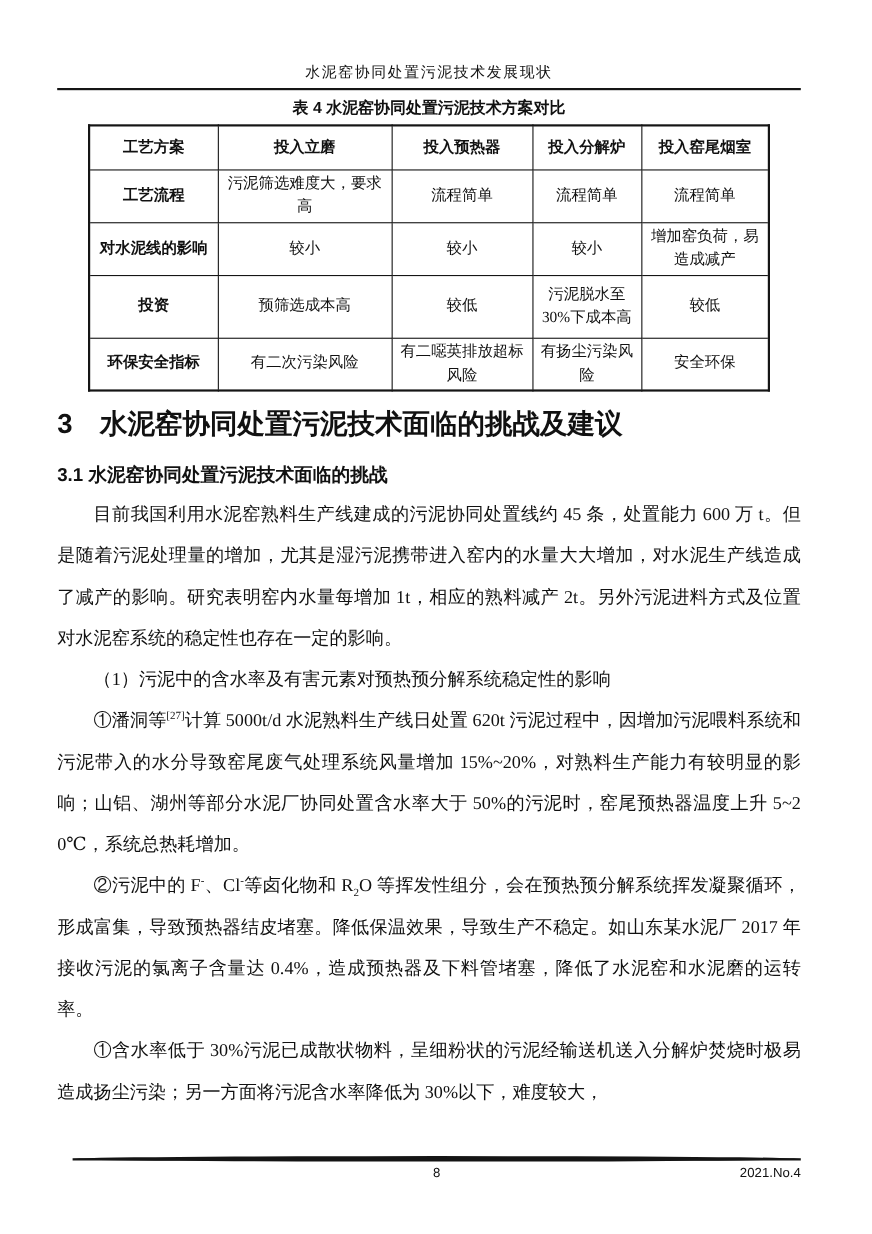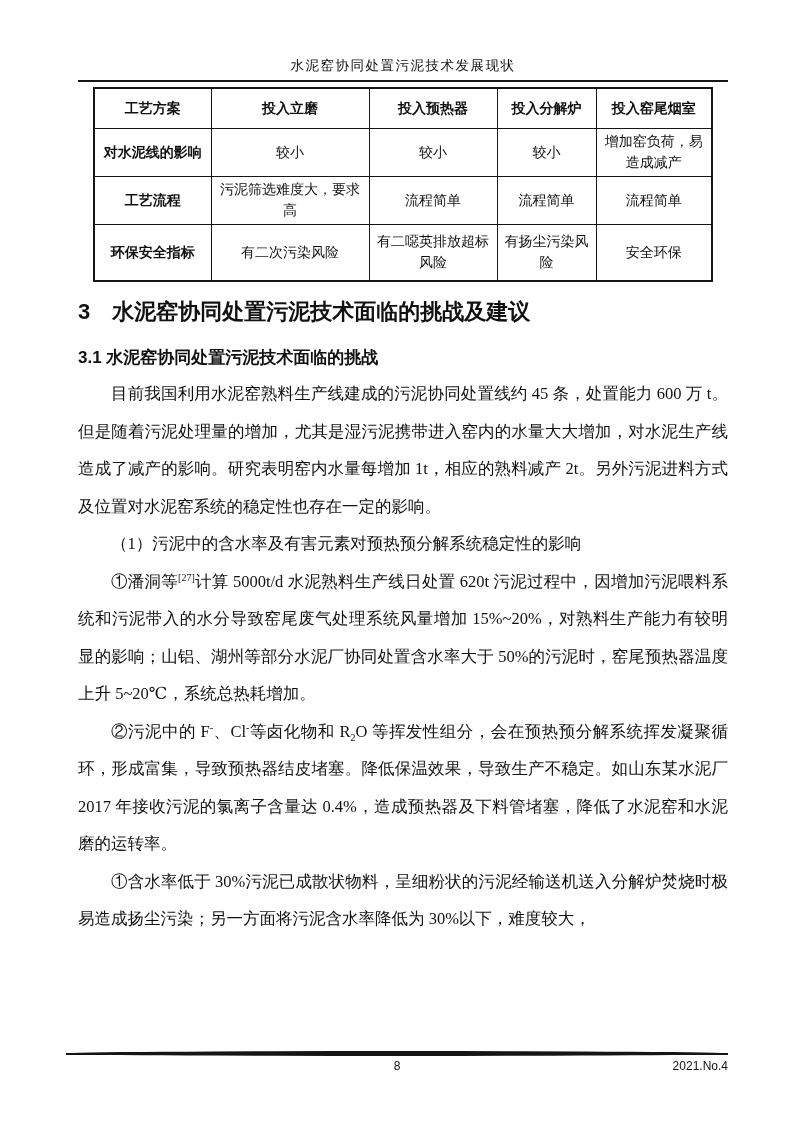--- a/index.html
+++ b/index.html
@@ -8,21 +8,21 @@
     position: relative;
     width: 793px; height: 1122px;
     margin: 0 auto;
     background: #ffffff;
     color: #111111;
     font-family: "Liberation Serif", "DejaVu Serif", serif;
     overflow: hidden;
   }
   .content {
     position: absolute;
-    left: 78px; right: 65px; top: 0;
+    left: 52px; right: 65px; top: 0;
     padding-top: 57px;
   }
   .running-header {
     text-align: center;
     font-size: 13.5px;
     letter-spacing: 1.5px;
     font-family: "Liberation Serif", "DejaVu Serif", serif;
   }
   .header-rule {
     margin-top: 5px;
@@ -58,21 +58,21 @@
   }
   table.cmp thead tr { height: 40px; }
   table.cmp tbody tr:nth-child(1) { height: 48px; }
   table.cmp tbody tr:nth-child(2) { height: 48px; }
   table.cmp tbody tr:nth-child(3) { height: 57px; }
   table.cmp tbody tr:nth-child(4) { height: 47px; margin-top: 21px; }
   .section-heading {
     margin-top: 17px;
     font-family: "Liberation Sans", "DejaVu Sans", sans-serif;
     font-weight: bold;
-    font-size: 22px;
+    font-size: 25px;
     line-height: 26px;
   }
   .subsection-heading {
     margin-top: 21px;
     font-family: "Liberation Sans", "DejaVu Sans", sans-serif;
     font-weight: bold;
     font-size: 17px;
     line-height: 24px;
   }
   .body-paragraphs { margin-top: 5px; }
@@ -115,52 +115,60 @@
 </style>
 </head>
 <body>
 
 <div class="page">
   <div class="content">
 
     <div class="running-header">水泥窑协同处置污泥技术发展现状</div>
     <div class="header-rule"></div>
 
+    <div class="table-caption">表 4 水泥窑协同处置污泥技术方案对比</div>
 
     <table class="cmp">
       <colgroup>
         <col style="width:117px">
         <col style="width:158px">
         <col style="width:128px">
         <col style="width:99px">
         <col style="width:116px">
       </colgroup>
     <thead>
           <tr>
             <th>工艺方案</th>
             <th>投入立磨</th>
             <th>投入预热器</th>
             <th>投入分解炉</th>
             <th>投入窑尾烟室</th>
           </tr>
         </thead>
         <tbody>
           <tr>
+            <th class="row-label">工艺流程</th>
+            <td>污泥筛选难度大，要求高</td>
+            <td>流程简单</td>
+            <td>流程简单</td>
+            <td>流程简单</td>
+          </tr>
+          <tr>
             <th class="row-label">对水泥线的影响</th>
             <td>较小</td>
             <td>较小</td>
             <td>较小</td>
             <td>增加窑负荷，易造成减产</td>
           </tr>
           <tr>
-            <th class="row-label">工艺流程</th>
-            <td>污泥筛选难度大，要求高</td>
-            <td>流程简单</td>
-            <td>流程简单</td>
-            <td>流程简单</td>
+            <th class="row-label">投资</th>
+            <td>预筛选成本高</td>
+            <td>较低</td>
+            <td>污泥脱水至 30%下成本高</td>
+            <td>较低</td>
           </tr>
           <tr>
             <th class="row-label">环保安全指标</th>
             <td>有二次污染风险</td>
             <td>有二噁英排放超标风险</td>
             <td>有扬尘污染风险</td>
             <td>安全环保</td>
           </tr>
         </tbody>
       </table>

